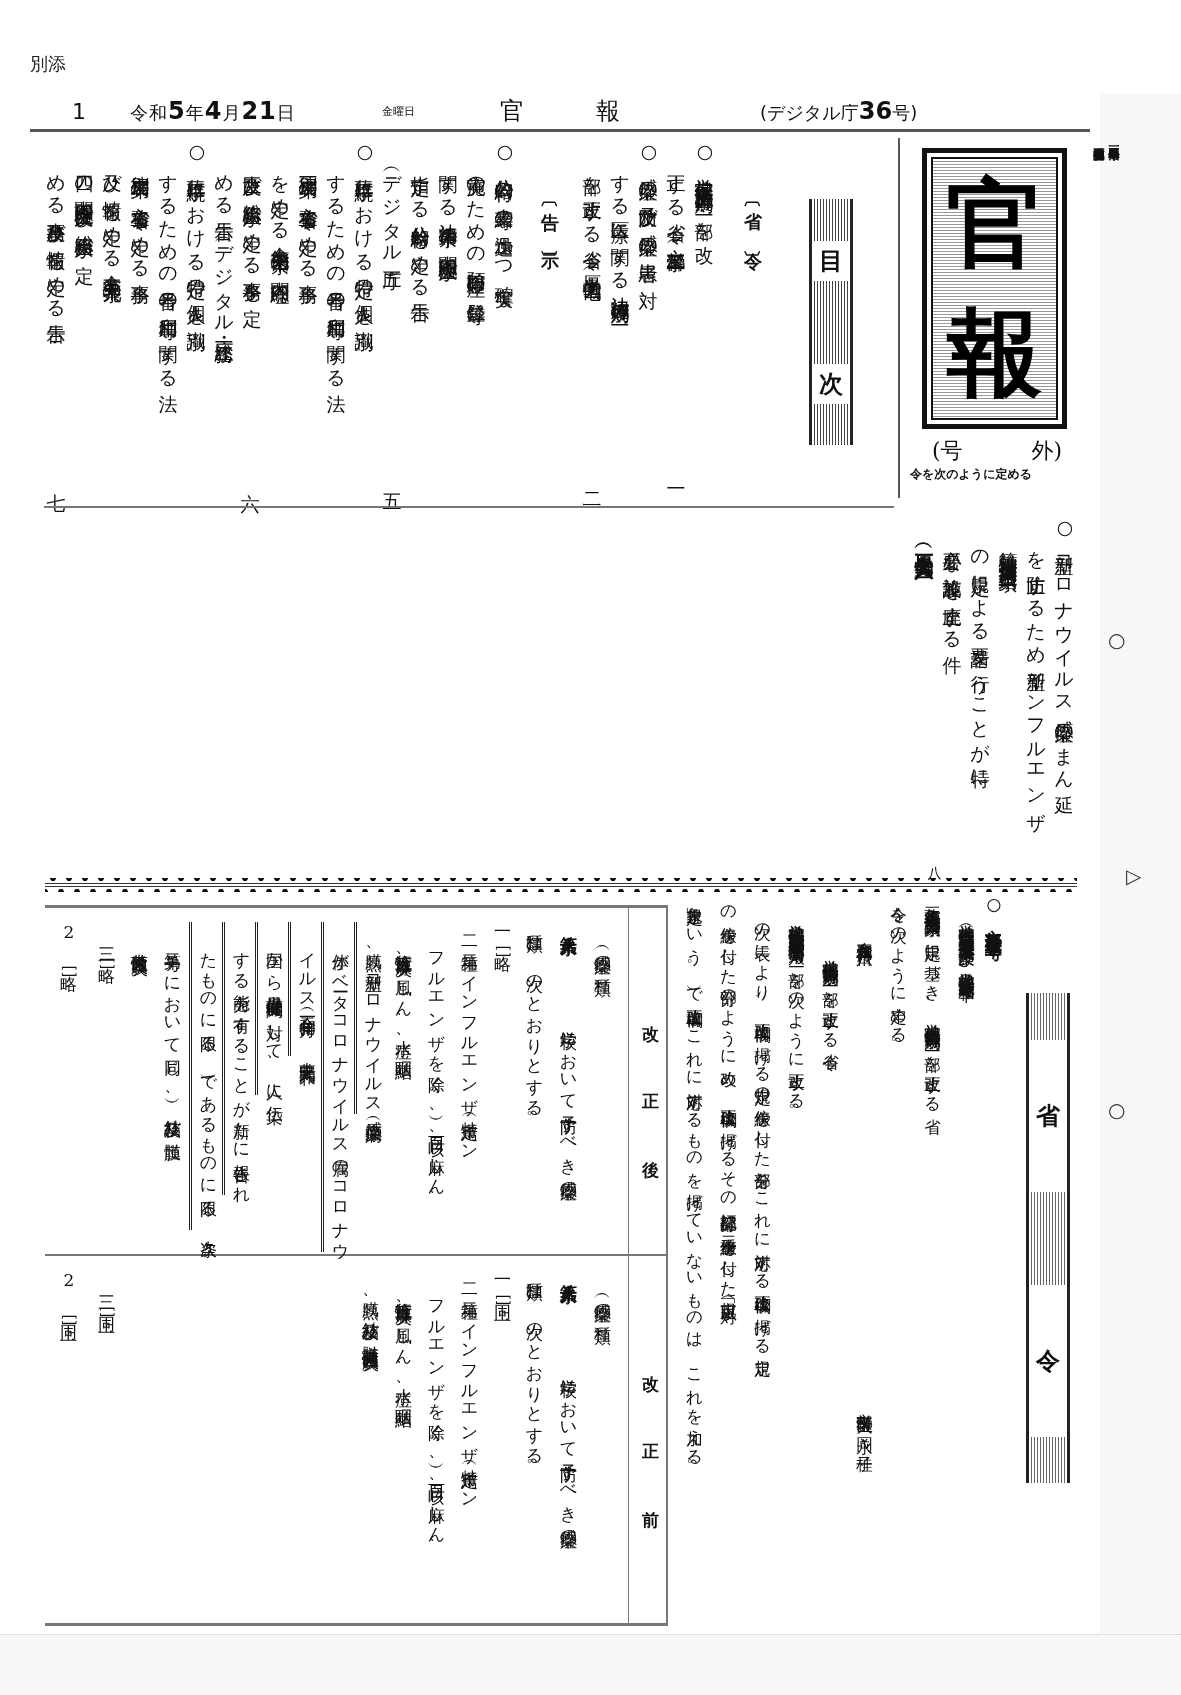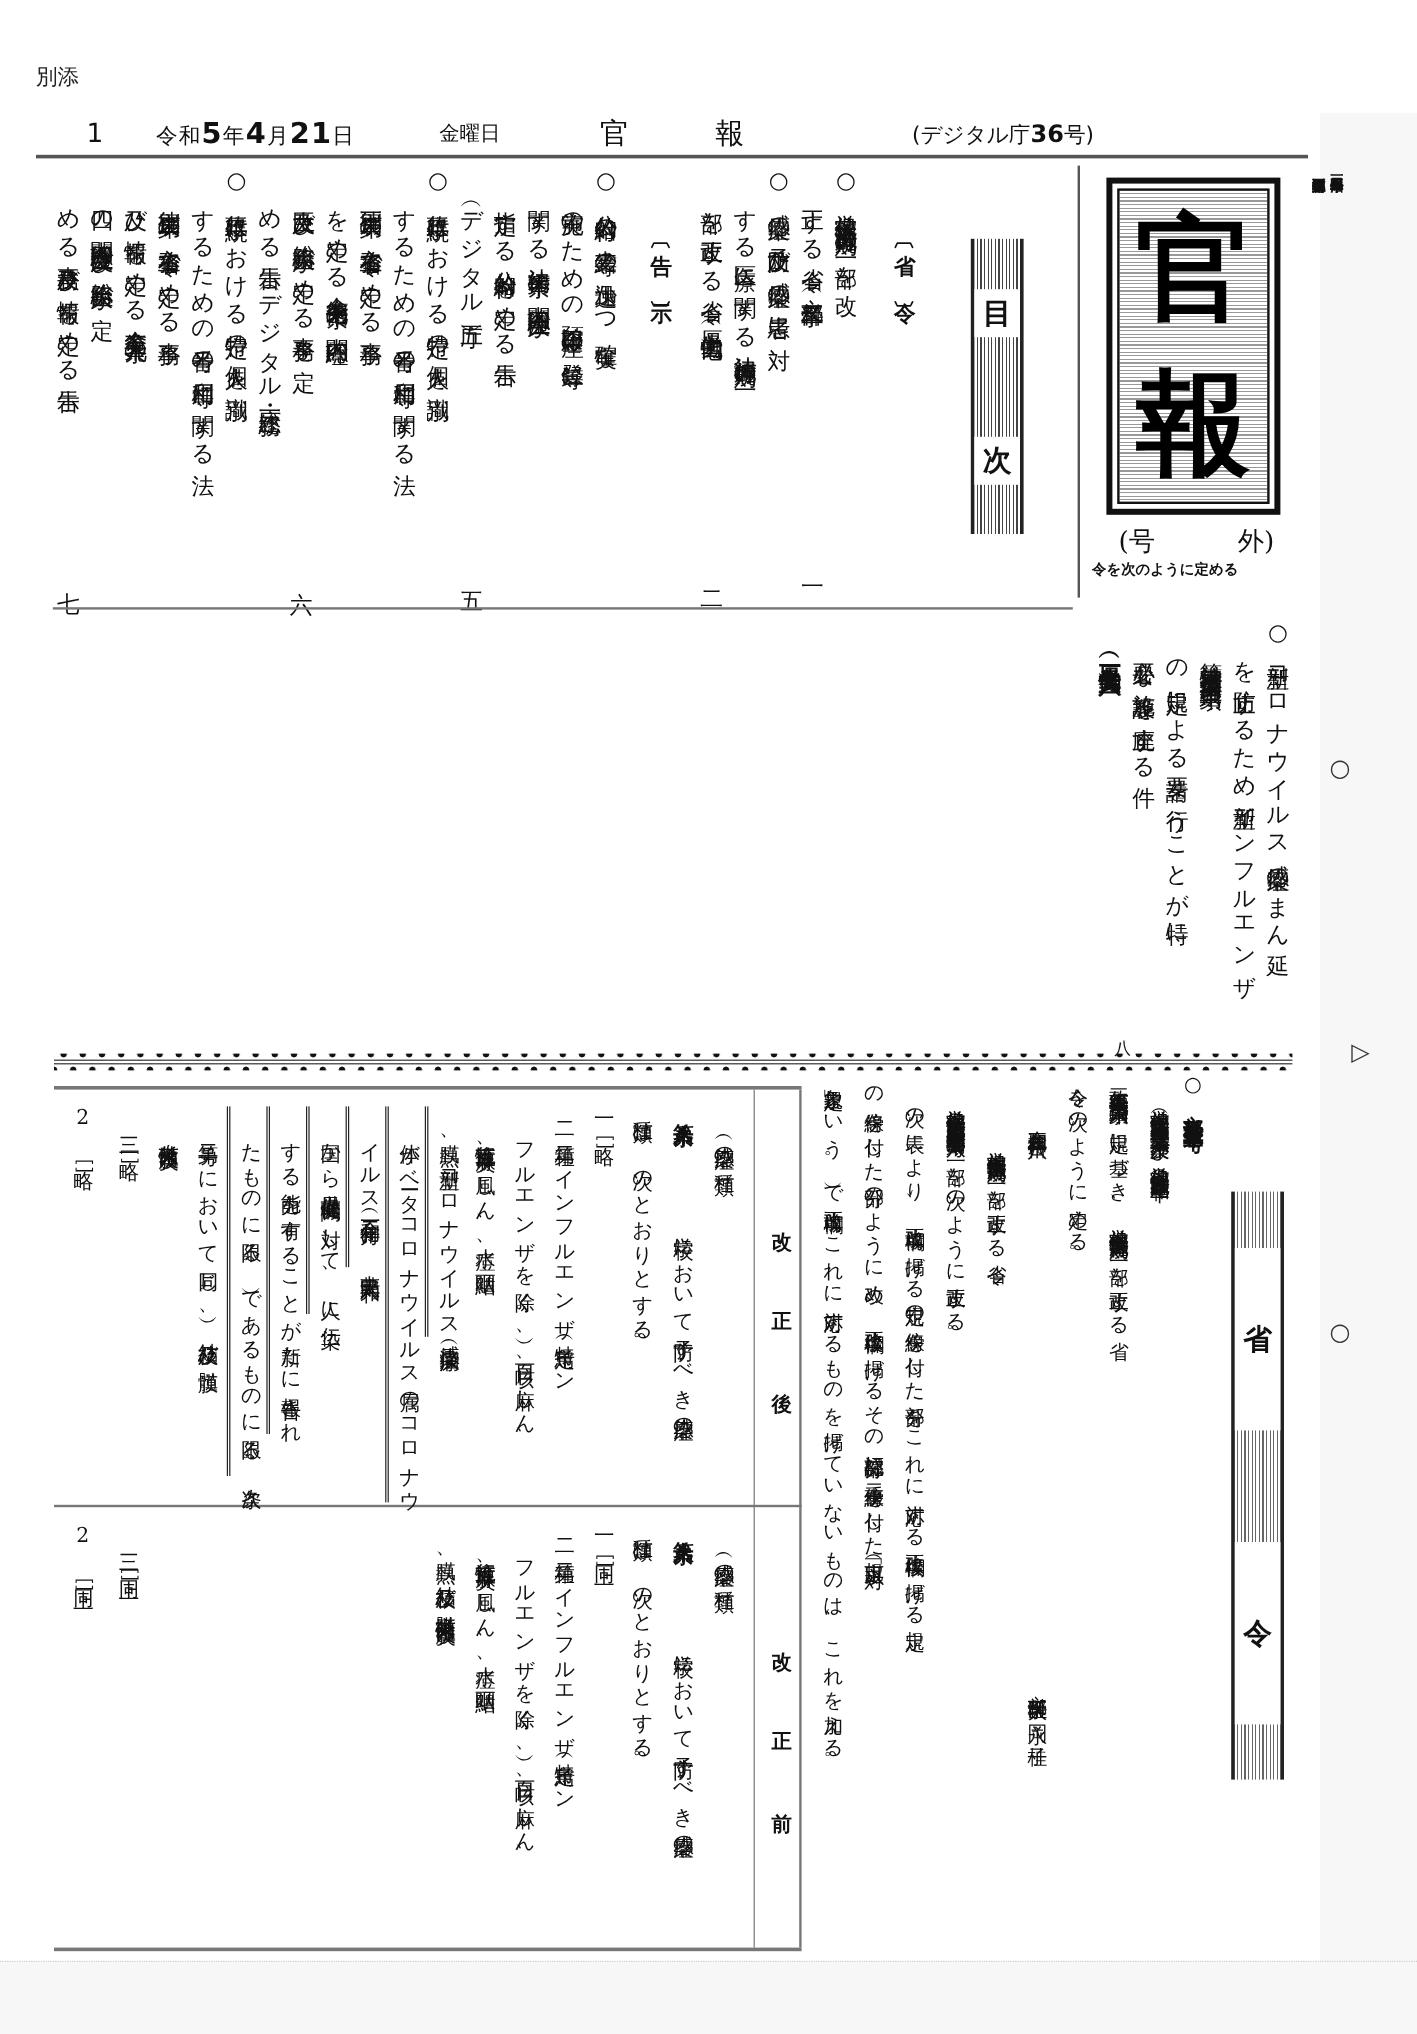--- a/index.html
+++ b/index.html
@@ -10,25 +10,25 @@
 
   .page { position: absolute; left: 30px; top: 94px; width: 1070px; height: 1540px; background: #fff; }
   .page-shadow { position: absolute; left: 1100px; top: 94px; width: 81px; height: 1540px; background: #f7f7f7; }
   .bottom-gray { position: absolute; left: 0; top: 1634px; width: 1181px; height: 61px; background: #f7f7f7; border-top: 1px dotted #ccc; }
 
   
   .masthead { position: absolute; left: 30px; top: 96px; width: 1060px; height: 30px; display: flex; align-items: center; font-family: "DejaVu Sans", sans-serif; }
   .masthead .pg { position: absolute; left: 42px; font-size: 22px; }
   .masthead .date { position: absolute; left: 100px; font-size: 18px; letter-spacing: 1px; }
   .masthead .date b { font-size: 24px; font-weight: bold; }
-  .masthead .dow { position: absolute; left: 336px; font-size: 17px; }
+  .masthead .dow { position: absolute; left: 352px; font-size: 11px; }
   .masthead .t1 { position: absolute; left: 470px; font-size: 24px; font-family: "DejaVu Serif", serif; }
   .masthead .t2 { position: absolute; left: 566px; font-size: 24px; font-family: "DejaVu Serif", serif; }
   .masthead .issue { position: absolute; left: 730px; font-size: 18px; }
-  .masthead .issue b { font-size: 20px; }
+  .masthead .issue b { font-size: 24px; }
   .header-rule { position: absolute; left: 30px; top: 129px; width: 1060px; height: 3px; background: #555; }
 
   
   .v { writing-mode: vertical-rl; text-orientation: upright; position: absolute; font-size: 19px; line-height: 30px; letter-spacing: 1.6px; }
   .v.small { font-size: 14px; line-height: 15px; letter-spacing: 0; }
   .bold { font-weight: bold; font-family: "DejaVu Sans", sans-serif; }
 
   
   .logo-box { position: absolute; left: 922px; top: 148px; width: 145px; height: 281px; border: 5px solid #111; padding: 4px; background: #fff; }
   .logo-inner { width: 100%; height: 100%; border: 2px solid #111; background: repeating-linear-gradient(to bottom, #fff 0px, #fff 2px, #999 2px, #999 3px); display: flex; flex-direction: column; align-items: center; justify-content: space-around; }

